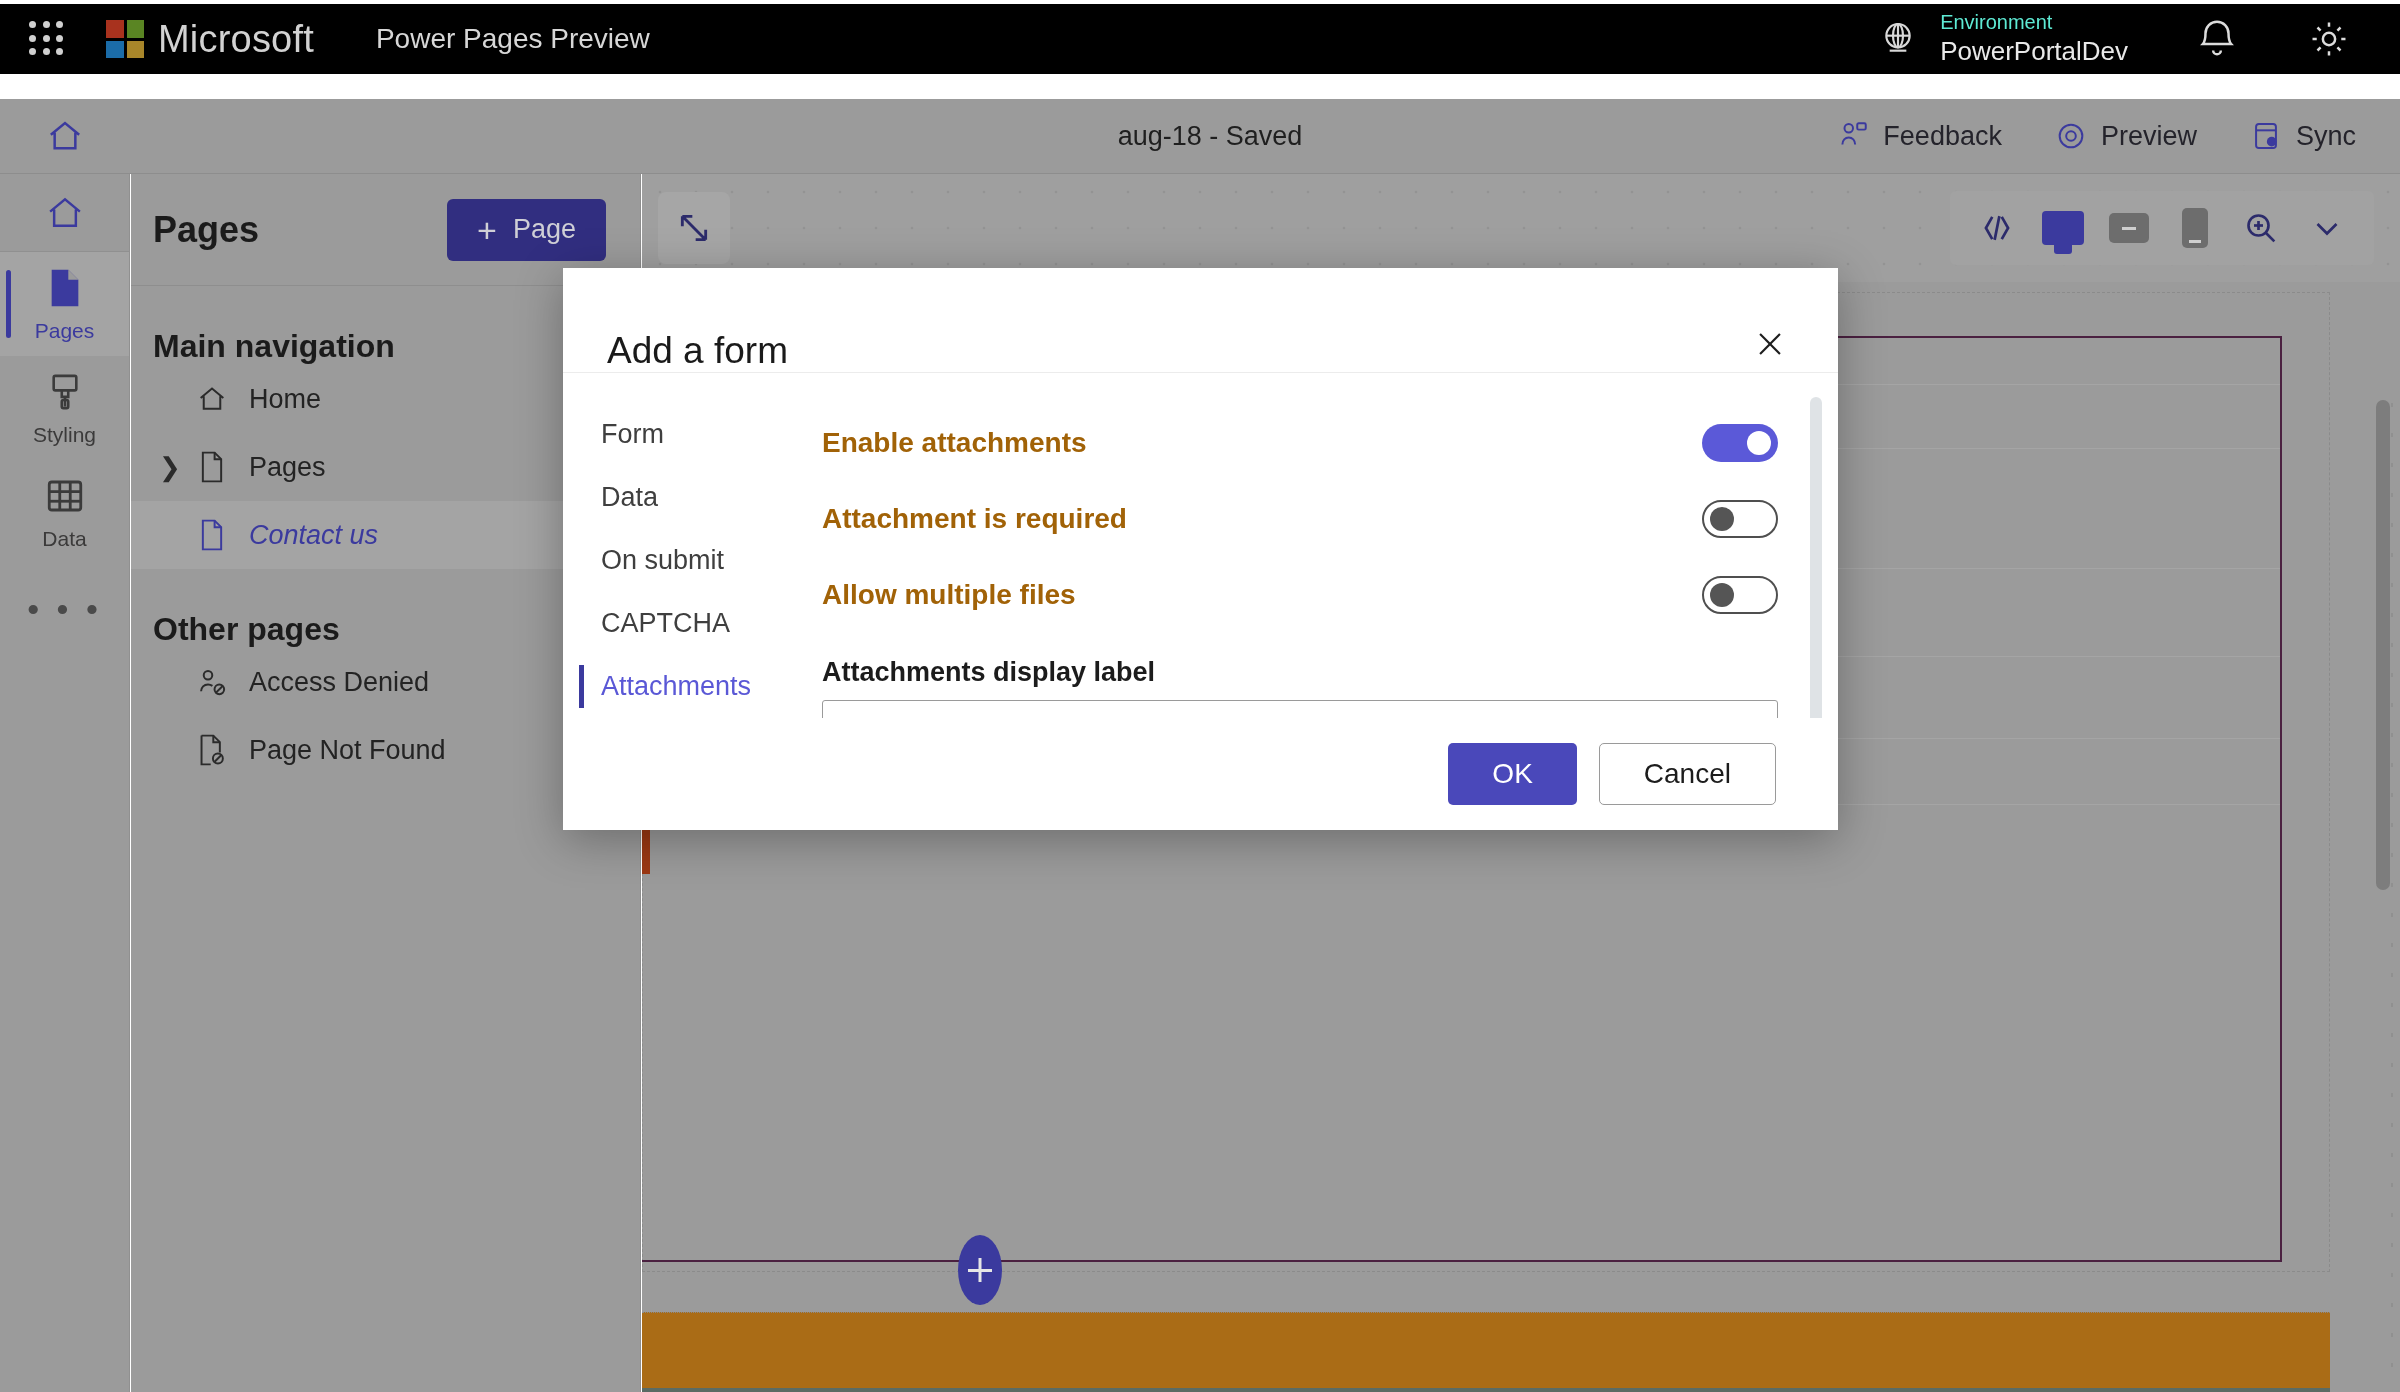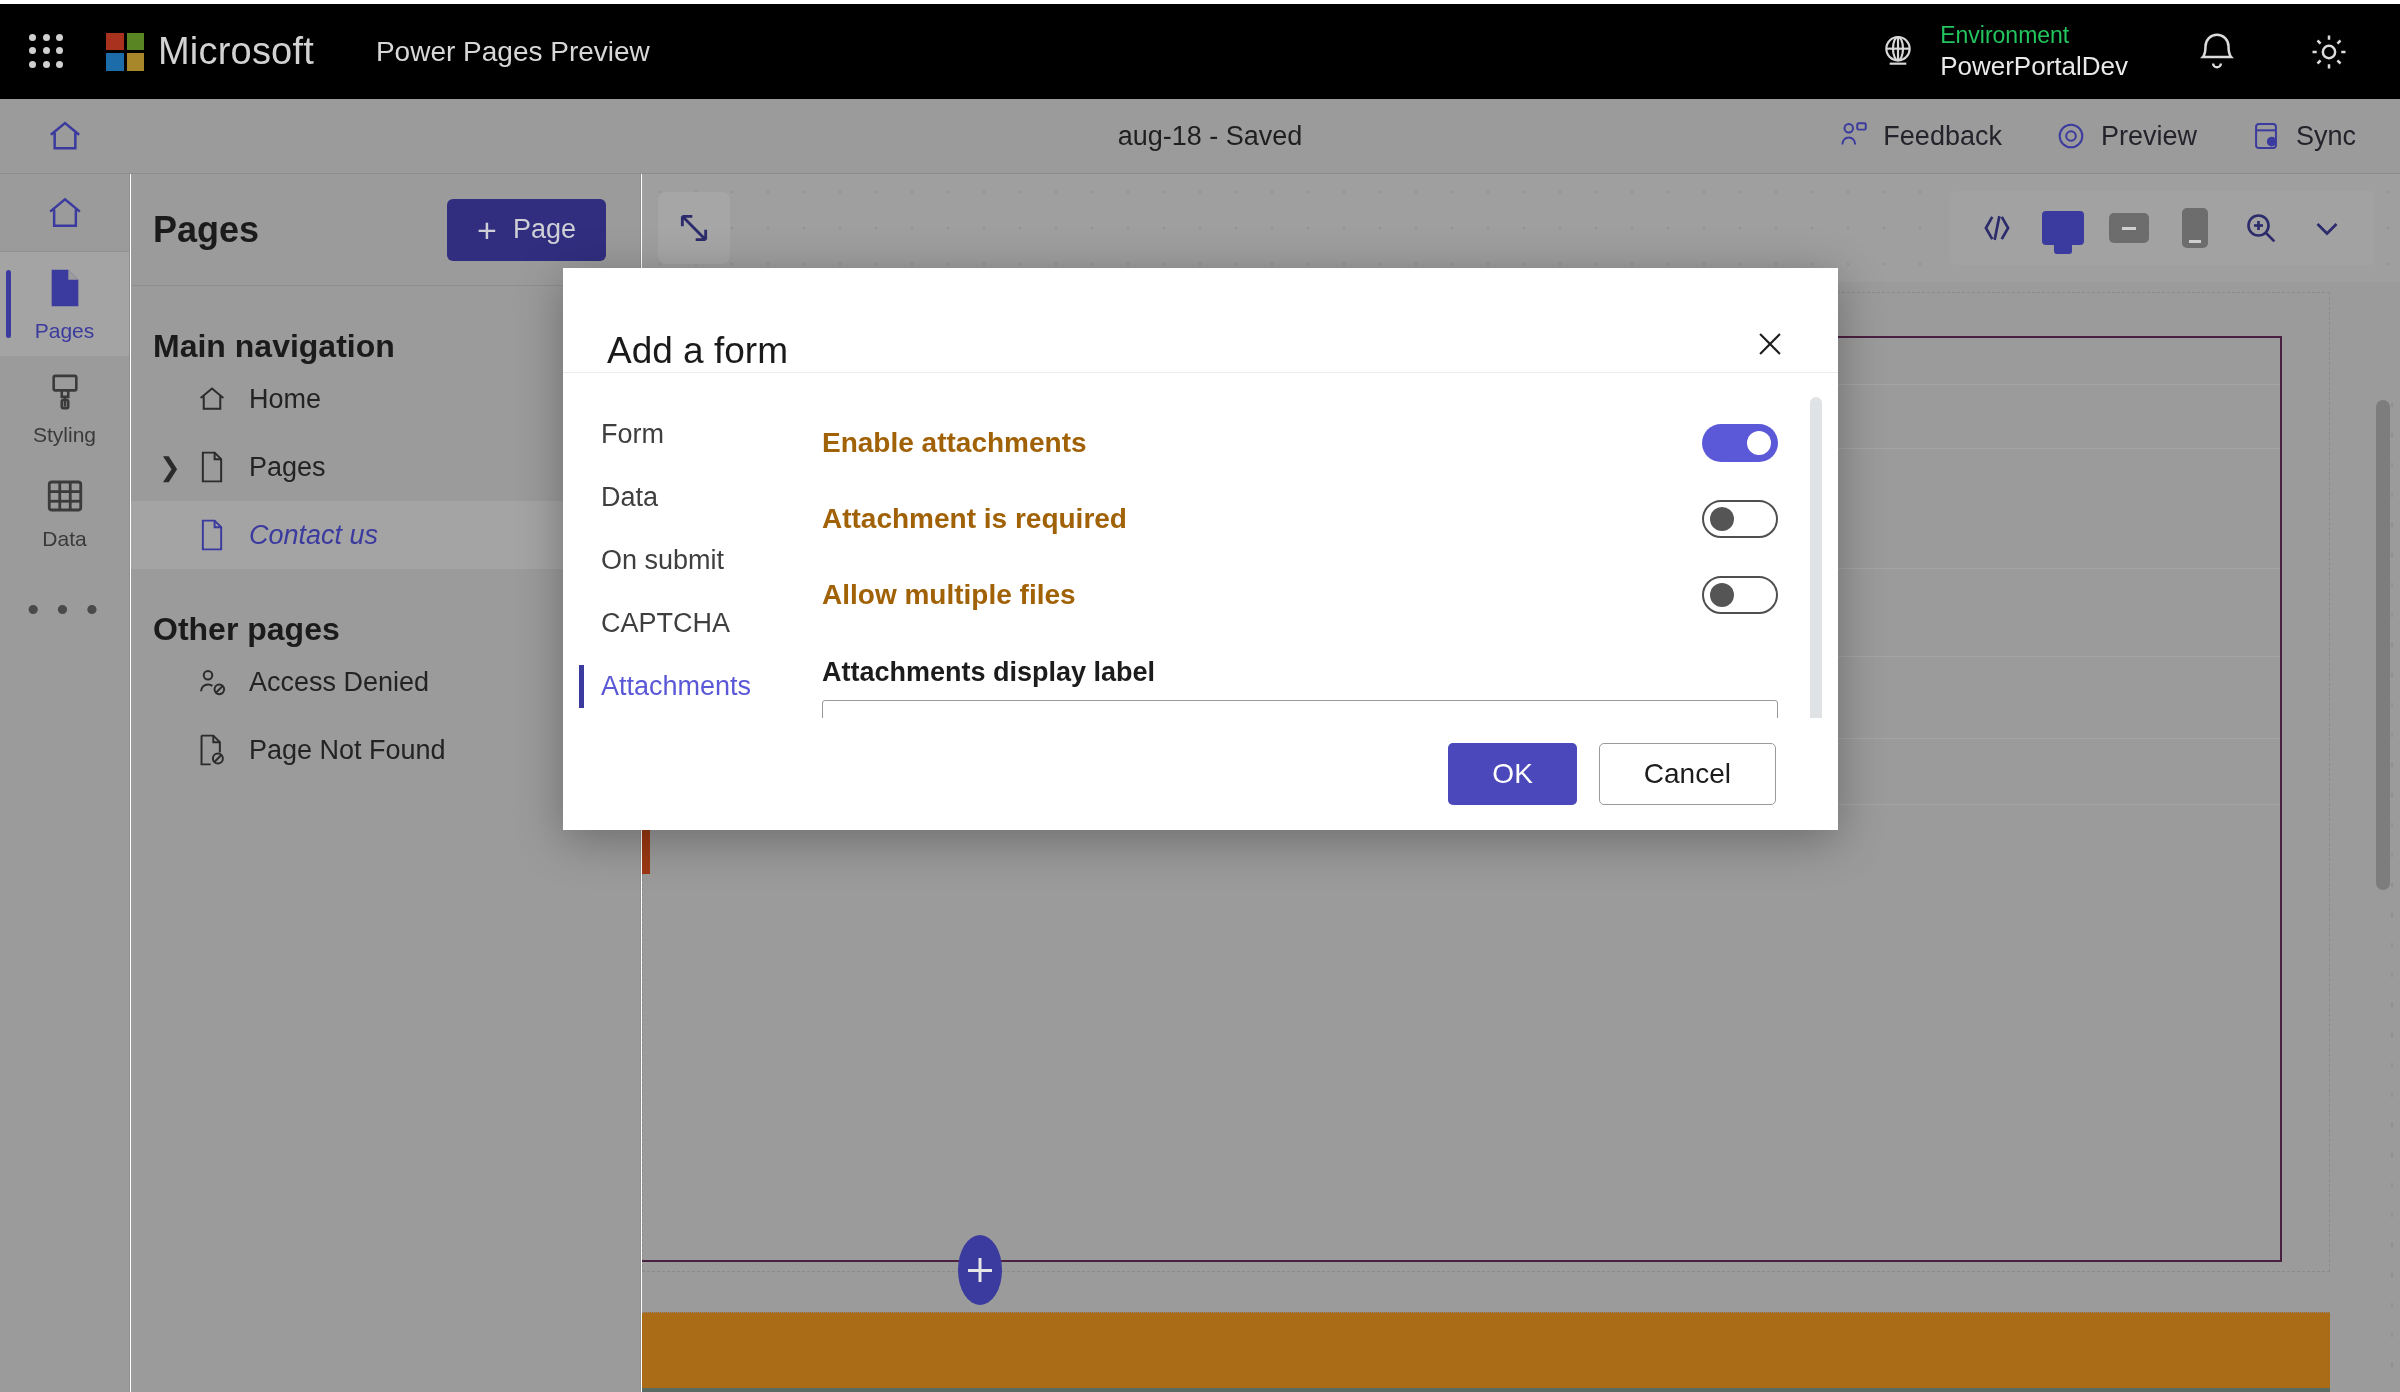--- a/index.html
+++ b/index.html
@@ -6,21 +6,21 @@
   html, body {
     width: 2400px; height: 1392px;
     font-family: "Liberation Sans", sans-serif;
     overflow: hidden;
     background: #ffffff;
   }
   #app { position: relative; width: 2400px; height: 1392px; }
 
   
   .topbar {
-    position: absolute; top: 4px; left: 0; width: 2400px; height: 95px;
+    position: absolute; top: 4px; left: 0; width: 2400px; height: 70px;
     background: #000000; display: flex; align-items: center;
   }
   .waffle { width: 42px; height: 42px; margin-left: 26px; display: grid;
     grid-template-columns: repeat(3, 1fr); grid-template-rows: repeat(3, 1fr);
     gap: 5px; padding: 3px; cursor: pointer; }
   .waffle i { display:block; width:7px; height:7px; border-radius:50%; background:#d0d0d0; }
   .ms-logo { display: flex; align-items: center; margin-left: 38px; cursor: pointer; }
   .ms-squares { width: 38px; height: 38px; display: grid;
     grid-template-columns: 1fr 1fr; grid-template-rows: 1fr 1fr; gap: 3px; }
   .ms-squares i { display:block; }
@@ -28,21 +28,21 @@
   .ms-squares i:nth-child(2){ background:#5a8523; }
   .ms-squares i:nth-child(3){ background:#1b6ca8; }
   .ms-squares i:nth-child(4){ background:#a8862a; }
   .ms-word { color: #d2d2d2; font-size: 38px; margin-left: 14px; letter-spacing: .2px; }
   .app-title { color: #d7d7d7; font-size: 28px; margin-left: 62px; }
 
   .topbar-right { margin-left: auto; display: flex; align-items: center; height: 100%; }
   .env-block { display:flex; align-items:center; cursor:pointer; }
   .globe-ico { width: 40px; height: 40px; margin-right: 22px; }
   .env-texts { display:flex; flex-direction:column; justify-content:center; line-height:1.25; }
-  .env-label { color:#22c55e; font-size:23px; }
+  .env-label { color:#5eead4; font-size:20px; }
   .env-name  { color:#e9e9e9; font-size:26px; }
   .topbar-icon { width: 46px; height: 46px; margin-left: 66px; cursor:pointer; }
   .topbar-icon.last { margin-right: 48px; }
 
   
   .cmdbar {
     position: absolute; top: 99px; left: 0; width: 2400px; height: 75px;
     background: #9b9b9b; display: flex; align-items: center;
     border-bottom: 1px solid #8d8d8d;
   }

